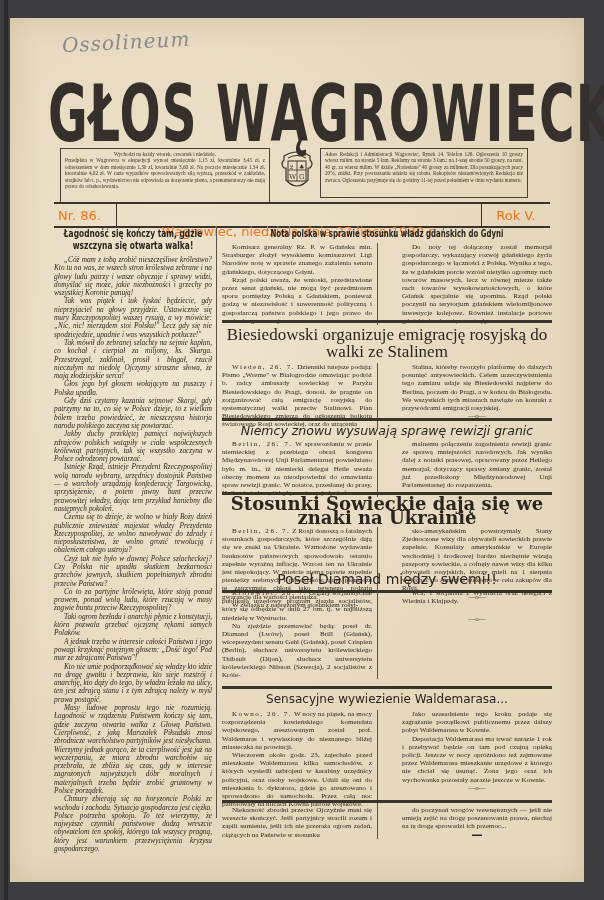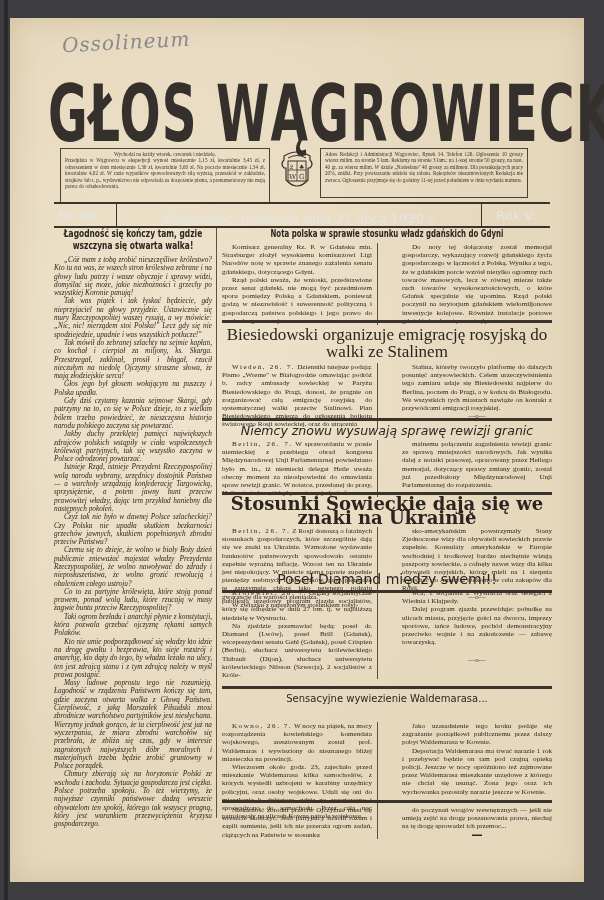--- a/index.html
+++ b/index.html
@@ -7,21 +7,21 @@
   .paper { position:absolute; left:10px; top:18px; width:574px; height:864px; background:#e6d8bd; box-shadow: inset 0 0 30px rgba(150,120,70,0.25); }
   .paper:before { content:""; position:absolute; left:0; top:0; right:0; bottom:0; background: radial-gradient(ellipse at 30% 40%, rgba(255,250,235,0.35), rgba(0,0,0,0) 60%); pointer-events:none; }
   .spine { position:absolute; left:4px; top:0; width:4px; height:900px; background:#2a2a2c; }
   .handwriting { position:absolute; left:62px; top:30px; font-family:"DejaVu Serif", serif; font-style:italic; font-size:20px; color:#8a8a8e; letter-spacing:1px; transform:rotate(-3deg); }
   .masthead { position:absolute; left:48px; top:74px; width:500px; height:90px; text-align:center; font-family:"DejaVu Sans", sans-serif; font-weight:bold; font-size:78px; line-height:80px; color:#35302b; transform:scaleX(0.62); transform-origin:left top; width:806px; letter-spacing:2px; white-space:nowrap; }
   .infobox { position:absolute; top:148px; border:1.5px solid #4a4238; padding:2px 4px; font-size:5.2px; line-height:6.4px; color:#3a332b; text-align:justify; }
   .infobox.left { left:60px; width:200px; height:50px; }
   .infobox.right { left:320px; width:198px; height:44px; }
   .infobox .first { text-align:center; }
   .crest { position:absolute; left:278px; top:150px; width:38px; height:42px; }
-  .dateline { position:absolute; left:54px; top:202px; width:496px; height:22px; border-top:2px solid #3a332b; border-bottom:2px solid #3a332b; font-family:"DejaVu Sans", sans-serif; font-size:13px; display:flex; align-items:flex-end; color:#e5e5e5; }
+  .dateline { position:absolute; left:54px; top:202px; width:496px; height:22px; border-top:2px solid #3a332b; border-bottom:2px solid #3a332b; font-family:"DejaVu Sans", sans-serif; font-size:13px; display:flex; align-items:flex-start; color:#f97316; }
   .dateline .nr { width:58px; padding-left:4px; border-right:1.5px solid #3a332b; height:100%; display:flex; align-items:center; }
   .dateline .place { flex:1; text-align:center;margin-top:20px; }
   .dateline .rok { width:68px; border-left:1.5px solid #3a332b; height:100%; display:flex; align-items:center; justify-content:center; }
   .col { position:absolute; font-size:7.3px; line-height:8.3px; text-align:justify; color:#2e2820; }
   .col p { margin:0; text-indent:10px;font-style:italic; }
   .leftcol { left:54px; top:228px; width:158px; }
   .colrule { position:absolute; left:216px; top:228px; width:1px; height:590px; background:#5a5044; }
   .cond-title { font-family:"DejaVu Sans", sans-serif; font-weight:bold; font-size:11px; line-height:12px; text-align:center; transform:scaleX(0.68); transform-origin:center; color:#2a241e; margin:0 -30px 4px -30px; }
   .art { position:absolute; left:222px; width:330px; }
   .art .hl { text-align:center; color:#2b2520; }
@@ -75,24 +75,25 @@
 
 <div class="col leftcol">
   <div class="cond-title">Łagodność się kończy tam, gdzie wszczyna się otwarta walka!</div>
   <p>„Cóż mam z tobą zrobić nieszczęśliwe królestwo? Kto tu na was, że wszech stron królestwa zebrane i na głowy ludu patrzy i wasze obyczaje i sprawy widzi, domyślać się może, jakie niezbożności i grzechy po wszystkiej Koronie panują!</p>
   <p>Tak was piątek i tak łyskać będziecie, gdy nieprzyjaciel na głowy przyjdzie. Ustawicznie się mury Rzeczypospolitej waszej rysują, a wy mówicie: „Nic, nic! nierządem stoi Polska!" Lecz gdy się nie spodziejedzie, upadnie i was wszystkich potłucze!"</p>
   <p>Tak mówił do zebranej szlachty na sejmie kapłan, co kochał i cierpiał za miljony, ks. Skarga. Przestrzegał, zaklinał, prosił i błagał, rzucił nieczułym na niedolę Ojczyzny straszne słowa, że mają złodziejskie serca!</p>
   <p>Głos jego był głosem wołającym na puszczy i Polska upadła.</p>
   <p>Gdy dziś czytamy kazania sejmowe Skargi, gdy patrzymy na to, co się w Polsce dzieje, to z wielkim bólem trzeba powiedzieć, że nieszczęsna historja narodu polskiego zaczyna się powtarzać.</p>
   <p>Jakby duchy przeklętej pamięci największych zdrajców polskich wstąpiły w ciała współczesnych królewiąt partyjnych, tak się wszystko zaczyna w Polsce odrodzonej powtarzać.</p>
   <p>Istnieje Rząd, istnieje Prezydent Rzeczypospolitej wolą narodu wybrany, urzędnicy dostojnik Państwa — a warchoły urządzają konfederację Targowicką, sprzysiężenie, a potem jawny bunt przeciw prawowitej władzy, dając tem przykład haniebny dla następnych pokoleń.</p>
+  <p>Czemu się to dzieje, że wolno w biały Boży dzień publicznie znieważać majestat władzy Prezydenta Rzeczypospolitej, że wolno nawoływać do zdrady i nieposłuszeństwa, że wolno grozić rewolucją i obaleniem całego ustroju?</p>
   <p>Czyż tak nie było w dawnej Polsce szlacheckiej? Czy Polska nie upadła skutkiem bezkarności grzechów jawnych, skutkiem popełnianych zbrodni przeciw Państwu?</p>
-  <p>Czemu się to dzieje, że wolno w biały Boży dzień publicznie znieważać majestat władzy Prezydenta Rzeczypospolitej, że wolno nawoływać do zdrady i nieposłuszeństwa, że wolno grozić rewolucją i obaleniem całego ustroju?</p>
   <p>Co to za partyjne królewięta, które stoją ponad prawem, ponad wolą ludu, które rzucają w masy żagwie buntu przeciw Rzeczypospolitej?</p>
   <p>Taki ogrom bezładu i anarchji płynie z konstytucji, która pozwala grzebać ojczyznę rękami samych Polaków.</p>
+  <p>A jednak trzeba w interesie całości Państwa i jego powagi krzyknąć potężnym głosem: „Dość tego! Pod mur ze zdrajcami Państwa"!</p>
   <p>Kto nie umie podporządkować się władzy kto idzie na drogę gwałtu i bezprawia, kto sieje rozstrój i anarchję, kto dąży do tego, by władza leżała na ulicy, ten jest zdrajcą stanu i z tym zdrajcą należy w myśl prawa postąpić.</p>
   <p>Masy ludowe poprostu tego nie rozumieją. Łagodność w rządzeniu Państwem kończy się tam, gdzie zaczyna otwarta walka z Głową Państwa. Cierpliwość, z jaką Marszałek Piłsudski znosi zbrodnicze warcholstwo partyjników jest niesłychana. Wierzymy jednak gorąco, że ta cierpliwość jest już na wyczerpaniu, że miara zbrodni warchołów się przebrała, że zbliża się czas, gdy w interesie zagrożonych najwyższych dóbr moralnych i materjalnych trzeba będzie zrobić gruntowny w Polsce porządek.</p>
   <p>Chmury zbierają się na horyzoncie Polski ze wschodu i zachodu. Sytuacja gospodarcza jest ciężka. Polsce potrzeba spokoju. To też wierzymy, że najwyższe czynniki państwowe dadzą wreszcie obywatelom ten spokój, którego tak wszyscy pragną, który jest warunkiem przezwyciężenia kryzysu gospodarczego.</p>
 </div>
 
 <div class="colrule"></div>
 
 <div class="art" style="top:228px;">
   <div class="hl" style="font-family:'DejaVu Sans',sans-serif;font-weight:bold;font-size:10px;line-height:12px;transform:scaleX(0.7);margin:0 -60px 3px -60px;">Nota polska w sprawie stosunku władz gdańskich do Gdyni</div>
   <div class="body">
@@ -152,29 +153,28 @@
 
 <div class="art" style="top:572px;">
   <div class="hl hl-sans" style="font-size:14px;line-height:15px;margin-bottom:2px;">Poseł Diamand między swemi!!</div>
   <div class="body">
     <div class="c first">
       <p><span class="spaced">Królewiec, 26. 7.</span> <span>Organy socjalistyczne publikują urzędowy program zjazdu socjalistów, który się odbędzie w dniu 27 bm. tj. w najbliższą niedzielę w Wystruciu.</span></p>
       <p>Na zjeździe przemawiać będą: poseł dr. Diamand (Lwów), poseł Brill (Gdańsk), wiceprezydent senatu Gehl (Gdańsk), poseł Crispien (Berlin), słuchacz uniwersytetu królewieckiego Thibault (Dijon), słuchacz uniwersytetu królewieckiego Nilsson (Szwecja), 2 socjalistów z Króle-</p>
     </div>
     <div class="c">
       <p>wca, 1 socjalista z Wystrucia oraz delegaci z Wiednia i Kłajpedy.</p>
-      <p>Dalej program zjazdu przewiduje: pobudkę na ulicach miasta, przyjęcie gości na dworcu, imprezy sportowe, tańce ludowe, pochód demonstracyjny przeciwko wojnie i na zakończenie — zabawę towarzyską.</p>
       <div class="sep" style="margin-top:10px;">—o—</div>
     </div>
   </div>
 </div>
 <div class="thickrule" style="top:686px;"></div>
 
 <div class="art" style="top:692px;">
-  <div class="hl hl-sans" style="font-size:10px;line-height:14px;margin-bottom:16px;">Sensacyjne wywiezienie Waldemarasa...</div>
+  <div class="hl hl-sans" style="font-size:12px;line-height:14px;margin-bottom:4px;">Sensacyjne wywiezienie Waldemarasa...</div>
   <div class="body">
     <div class="c first">
       <p><span class="spaced">Kowno, 26. 7.</span> <span>W nocy na piątek, na mocy rozporządzenia kowieńskiego komendata wojskowego, aresztowanym został prof. Waldemaras i wywieziony do nieznanego bliżej miasteczka na prowincji.</span></p>
       <p>Wieczorem około godz. 23, zajechało przed mieszkanie Waldemarasa kilka samochodów, z których wysiedli uzbrojeni w karabiny urzędnicy policyjni, oraz osoby wojskowe. Udali się oni do mieszkania b. dyktatora, gdzie go aresztowano i sprowadzono do samochodu. Przez całą noc patrolowały na ulicach Kowna patrole wojskowe.</p>
     </div>
     <div class="c">
       <p>Jako uzasadnienie tego kroku podaje się zagrażanie porządkowi publicznemu przez dalszy pobyt Waldemarasa w Kownie.</p>
       <p>Deportacja Waldemarasa ma trwać narazie 1 rok i przebywać będzie on tam pod czujną opieką policji. Jeszcze w nocy opróżniono też zajmowane przez Waldemarasa mieszkanie urzędowe z którego nie chciał się usunąć. Żona jego oraz ich wychowanka pozostały narazie jeszcze w Kownie.</p>
       <div class="sep">—o—</div>
     </div>

